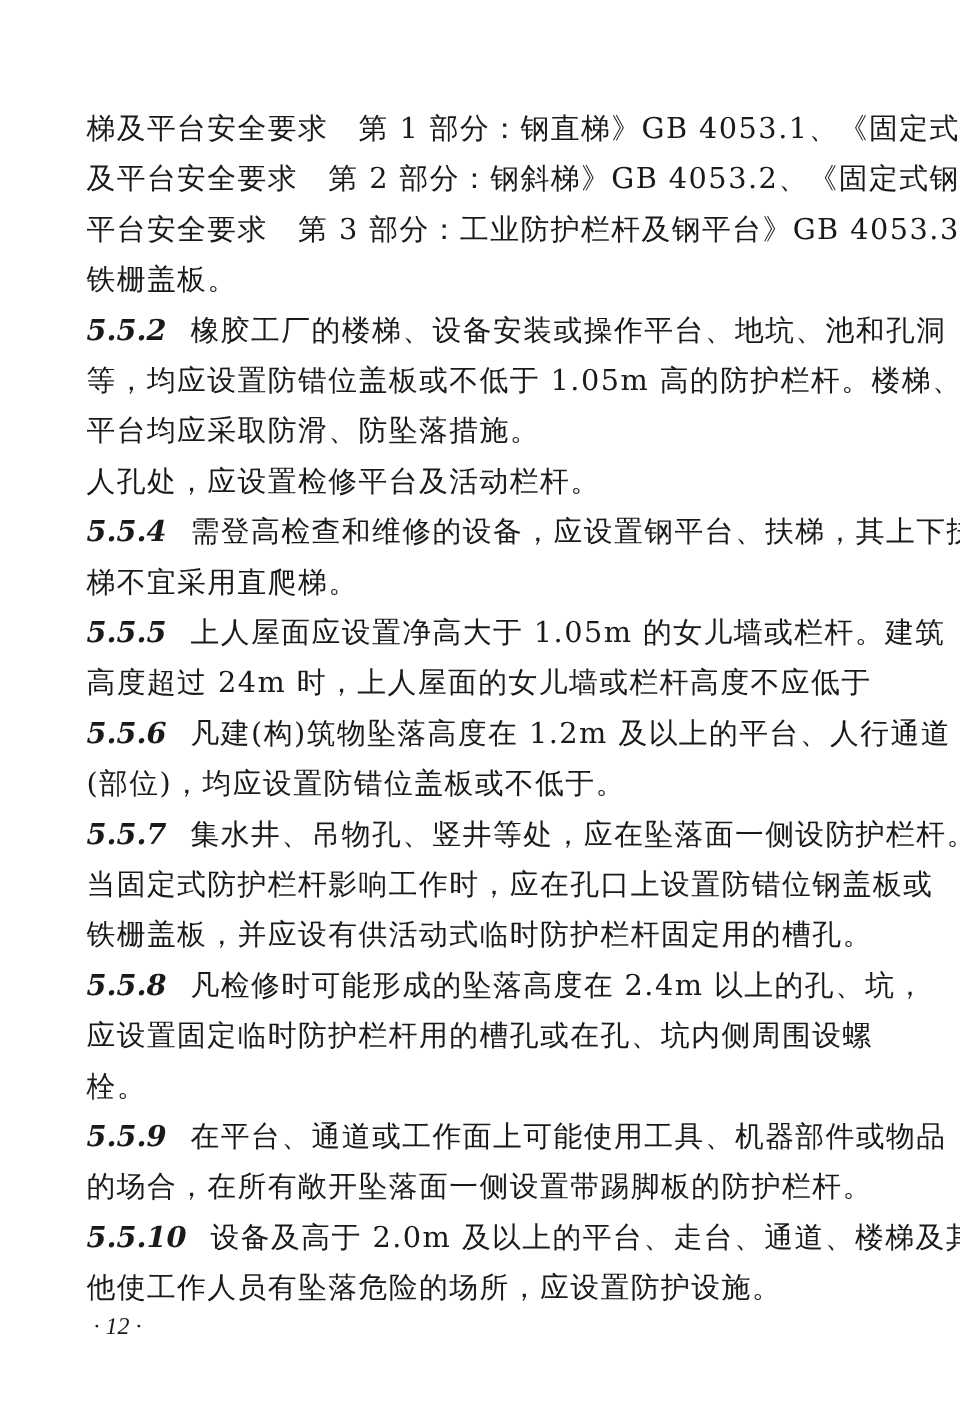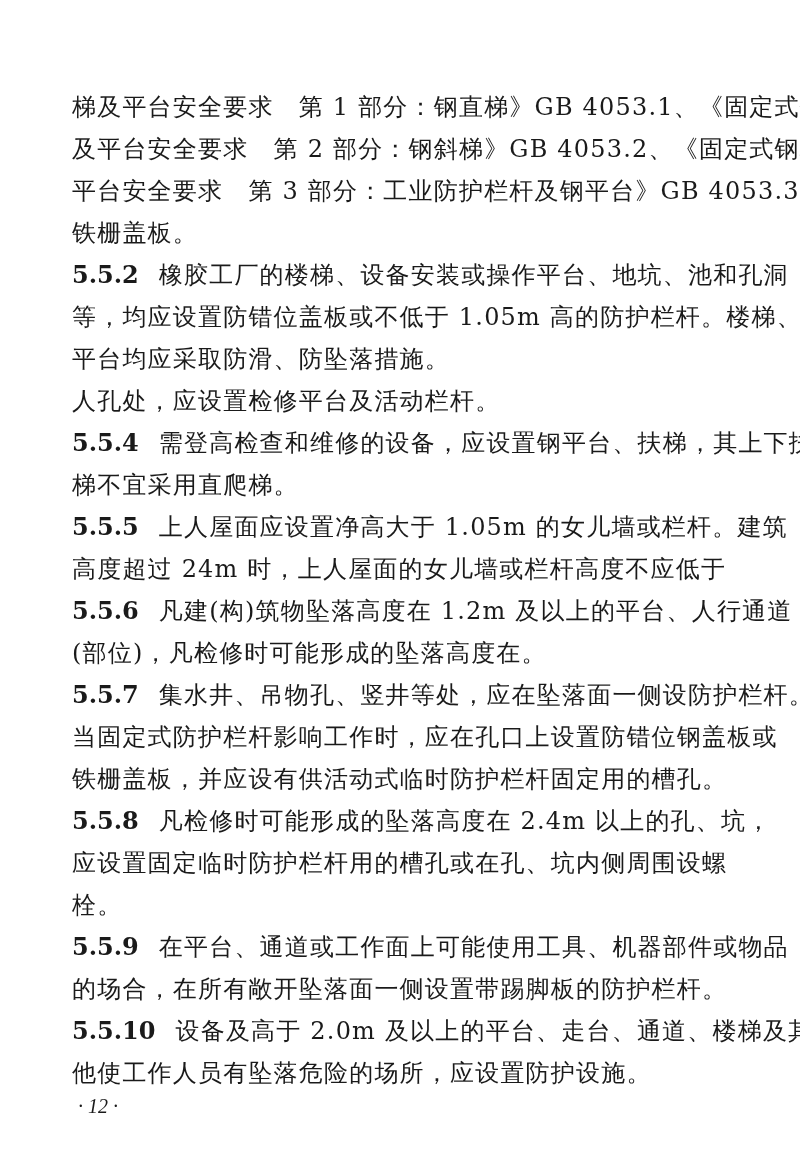--- a/index.html
+++ b/index.html
@@ -2,21 +2,21 @@
 <html><head>
 <meta charset="utf-8">
 <style>
   html,body{margin:0;padding:0;background:#ffffff;}
   body{width:800px;height:1171px;position:relative;overflow:hidden;
        font-family:"DejaVu Serif","Liberation Serif",serif;color:#1a1a1a;}
   .page{position:absolute;left:72px;top:86px;width:660px;}
   .line{height:42px;line-height:42px;font-size:24px;white-space:nowrap;
         letter-spacing:1.2px;}
   .num{font-family:"DejaVu Serif","Liberation Serif",serif;font-weight:bold;
-       display:inline-block;margin-right:20px;letter-spacing:0;}
+       display:inline-block;margin-right:20px;letter-spacing:0;font-style:italic;}
   .pageno{position:absolute;left:78px;top:1095px;font-size:20px;
           font-family:"Liberation Serif",serif;font-style:italic;}
 </style>
 </head>
 <body>
 
 <div class="page">
   <div>
     <div class="line">梯及平台安全要求　第 1 部分：钢直梯》GB 4053.1、《固定式钢梯</div>
     <div class="line">及平台安全要求　第 2 部分：钢斜梯》GB 4053.2、《固定式钢梯及</div>
@@ -39,21 +39,21 @@
     <div class="line">梯不宜采用直爬梯。</div>
   </div>
 
   <div>
     <div class="line"><span class="num">5.5.5</span><span>上人屋面应设置净高大于 1.05m 的女儿墙或栏杆。建筑</span></div>
     <div class="line">高度超过 24m 时，上人屋面的女儿墙或栏杆高度不应低于</div>
   </div>
 
   <div>
     <div class="line"><span class="num">5.5.6</span><span>凡建(构)筑物坠落高度在 1.2m 及以上的平台、人行通道</span></div>
-    <div class="line">(部位)，凡检修时可能形成的坠落高度在。</div>
+    <div class="line">(部位)，均应设置防错位盖板或不低于。</div>
   </div>
 
   <div>
     <div class="line"><span class="num">5.5.7</span><span>集水井、吊物孔、竖井等处，应在坠落面一侧设防护栏杆。</span></div>
     <div class="line">当固定式防护栏杆影响工作时，应在孔口上设置防错位钢盖板或</div>
     <div class="line">铁栅盖板，并应设有供活动式临时防护栏杆固定用的槽孔。</div>
   </div>
 
   <div>
     <div class="line"><span class="num">5.5.8</span><span>凡检修时可能形成的坠落高度在 2.4m 以上的孔、坑，</span></div>

